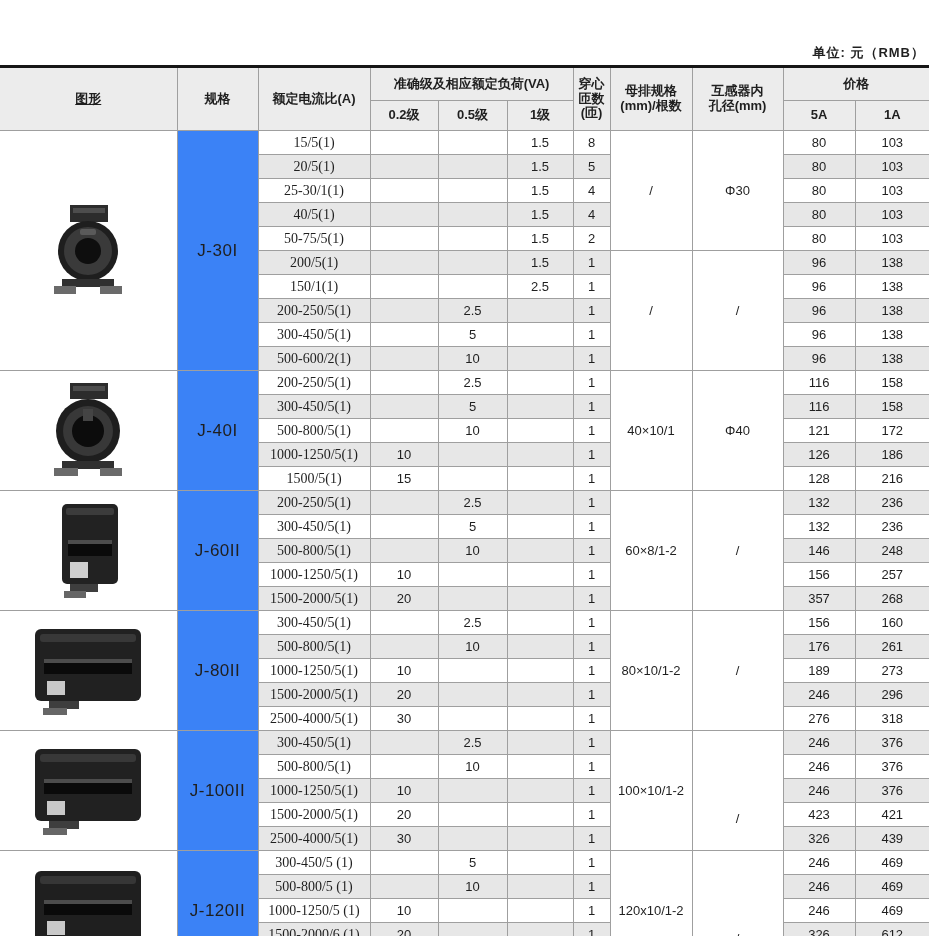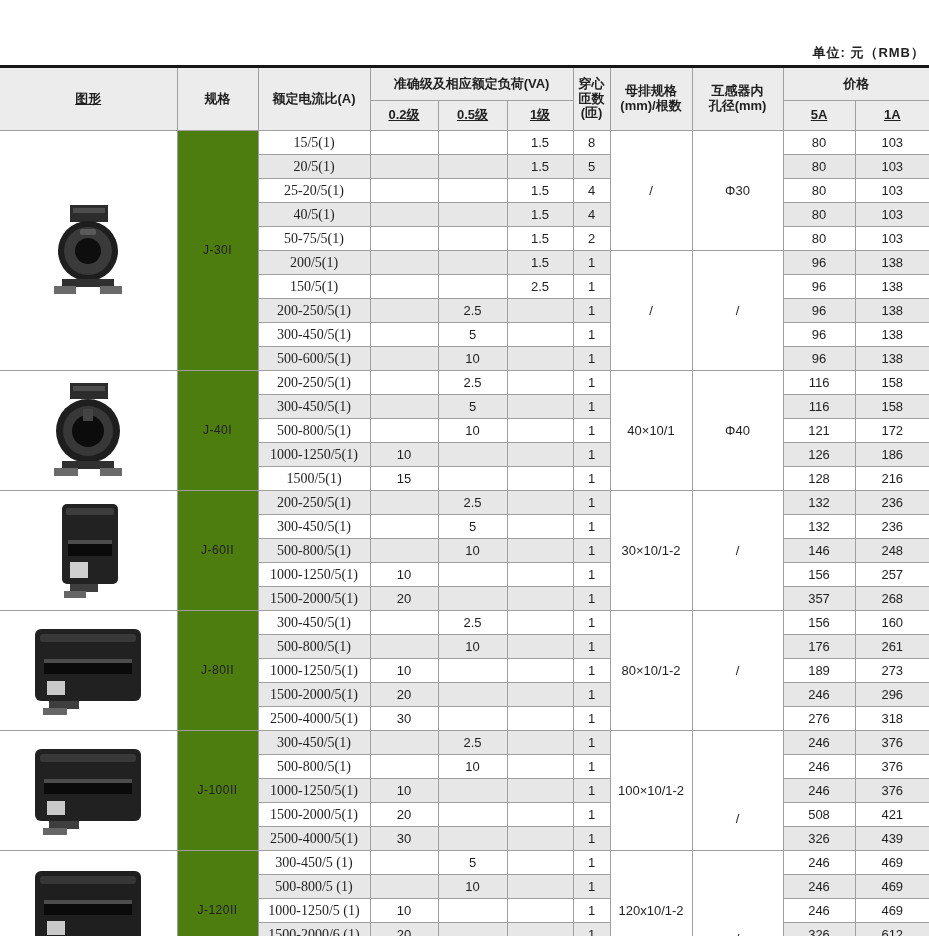--- a/index.html
+++ b/index.html
@@ -33,29 +33,29 @@
     overflow:hidden;
     white-space:nowrap;
   }
   thead th{
     background:#ececec;
     font-weight:700;
     font-size:13px;
     line-height:1.15;
   }
   thead tr.h1 th{height:32px;}
-  thead tr.h2 th{height:29px;text-decoration:underline;}
+  thead tr.h2 th{height:29px;}
   thead th .ln{display:block;}
   tbody td{height:23px;line-height:23px;}
   tbody tr.group-start td{border-top:1px solid #5d5d5d;}
   td.s{background:#e7e7e7;}
   td.img-cell{border-left:none;background:#ffffff;}
   th.edge-l{border-left:none;text-decoration:underline;}
   td:last-child,th.edge-r{border-right:none;}
-  td.spec-cell{font-size:12px;letter-spacing:0.5px;background:#4d7c0f;}
+  td.spec-cell{font-size:17px;letter-spacing:0.5px;background:#3b82f6;}
   td.ratio-cell{font-size:14px;font-family:Liberation Serif, serif;}
   td.merge-cell{background:#ffffff;font-size:13px;}
   td.merge-cell.low{vertical-align:bottom;padding-bottom:24px;line-height:normal;}
   td.img-cell svg{display:block;margin:0 auto;}
 </style>
 </head>
 <body>
 
 <div class="page">
   <div class="unit-label">单位: 元（RMB）</div>
@@ -132,21 +132,21 @@
         <tr>
           <td class="ratio-cell s">20/5(1)</td>
           <td class="s"></td>
           <td class="s"></td>
           <td class="s">1.5</td>
           <td class="s">5</td>
           <td class="s">80</td>
           <td class="s">103</td>
         </tr>
         <tr>
-          <td class="ratio-cell">25-20/5(1)</td>
+          <td class="ratio-cell">25-30/1(1)</td>
           <td></td>
           <td></td>
           <td>1.5</td>
           <td>4</td>
           <td>80</td>
           <td>103</td>
         </tr>
         <tr>
           <td class="ratio-cell s">40/5(1)</td>
           <td class="s"></td>
@@ -170,21 +170,21 @@
           <td class="s"></td>
           <td class="s"></td>
           <td class="s">1.5</td>
           <td class="s">1</td>
           <td class="merge-cell" rowspan="5">/</td>
           <td class="merge-cell" rowspan="5">/</td>
           <td class="s">96</td>
           <td class="s">138</td>
         </tr>
         <tr>
-          <td class="ratio-cell">150/5(1)</td>
+          <td class="ratio-cell">150/1(1)</td>
           <td></td>
           <td></td>
           <td>2.5</td>
           <td>1</td>
           <td>96</td>
           <td>138</td>
         </tr>
         <tr>
           <td class="ratio-cell s">200-250/5(1)</td>
           <td class="s"></td>
@@ -197,21 +197,21 @@
         <tr>
           <td class="ratio-cell">300-450/5(1)</td>
           <td></td>
           <td>5</td>
           <td></td>
           <td>1</td>
           <td>96</td>
           <td>138</td>
         </tr>
         <tr>
-          <td class="ratio-cell s">500-600/5(1)</td>
+          <td class="ratio-cell s">500-600/2(1)</td>
           <td class="s"></td>
           <td class="s">10</td>
           <td class="s"></td>
           <td class="s">1</td>
           <td class="s">96</td>
           <td class="s">138</td>
         </tr>
         <tr class="group-start">
           <td class="img-cell" rowspan="5">
             <svg width="96" height="104" viewBox="0 0 96 104">
@@ -284,21 +284,21 @@
               <rect x="30" y="86" width="28" height="8" fill="#3e3e3e"></rect>
               <rect x="24" y="93" width="22" height="7" fill="#666"></rect>
             </svg>
           </td>
           <td class="spec-cell" rowspan="5">J-60II</td>
           <td class="ratio-cell s">200-250/5(1)</td>
           <td class="s"></td>
           <td class="s">2.5</td>
           <td class="s"></td>
           <td class="s">1</td>
-          <td class="merge-cell" rowspan="5">30×10/1-2</td>
+          <td class="merge-cell" rowspan="5">60×8/1-2</td>
           <td class="merge-cell" rowspan="5">/</td>
           <td class="s">132</td>
           <td class="s">236</td>
         </tr>
         <tr>
           <td class="ratio-cell">300-450/5(1)</td>
           <td></td>
           <td>5</td>
           <td></td>
           <td>1</td>
@@ -431,21 +431,21 @@
           <td class="s">1</td>
           <td class="s">246</td>
           <td class="s">376</td>
         </tr>
         <tr>
           <td class="ratio-cell">1500-2000/5(1)</td>
           <td>20</td>
           <td></td>
           <td></td>
           <td>1</td>
-          <td>508</td>
+          <td>423</td>
           <td>421</td>
         </tr>
         <tr>
           <td class="ratio-cell s">2500-4000/5(1)</td>
           <td class="s">30</td>
           <td class="s"></td>
           <td class="s"></td>
           <td class="s">1</td>
           <td class="s">326</td>
           <td class="s">439</td>

